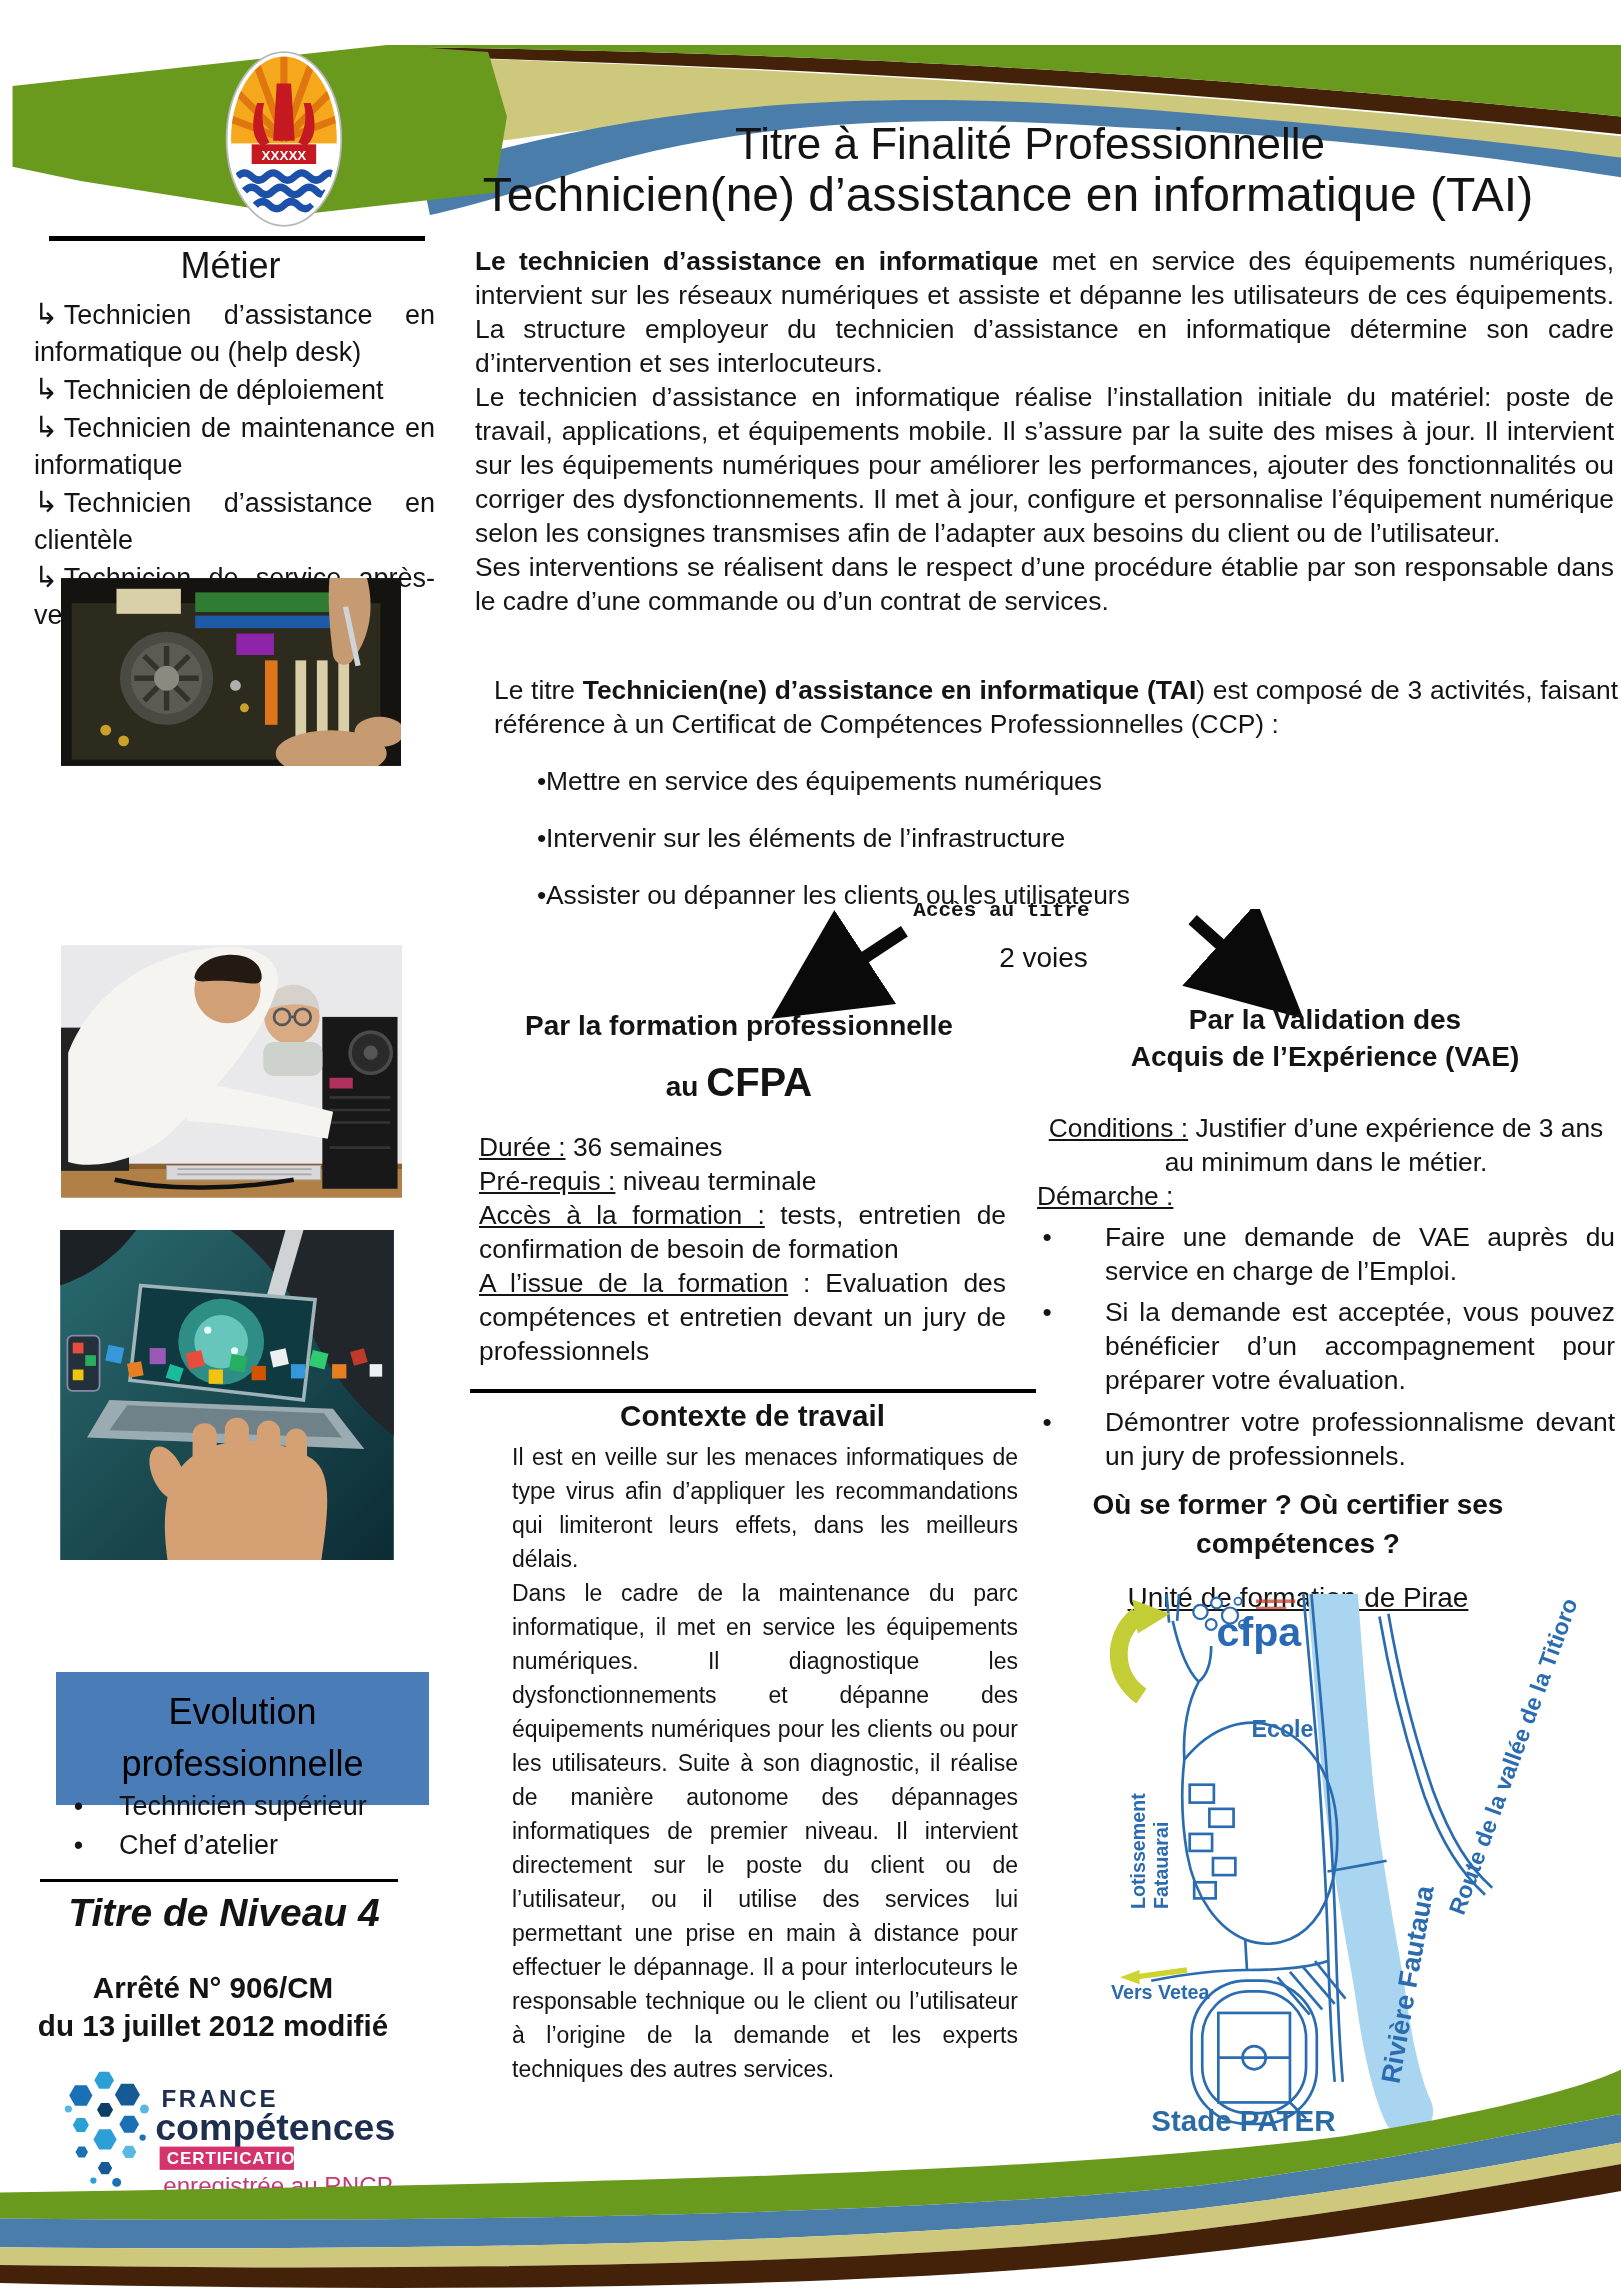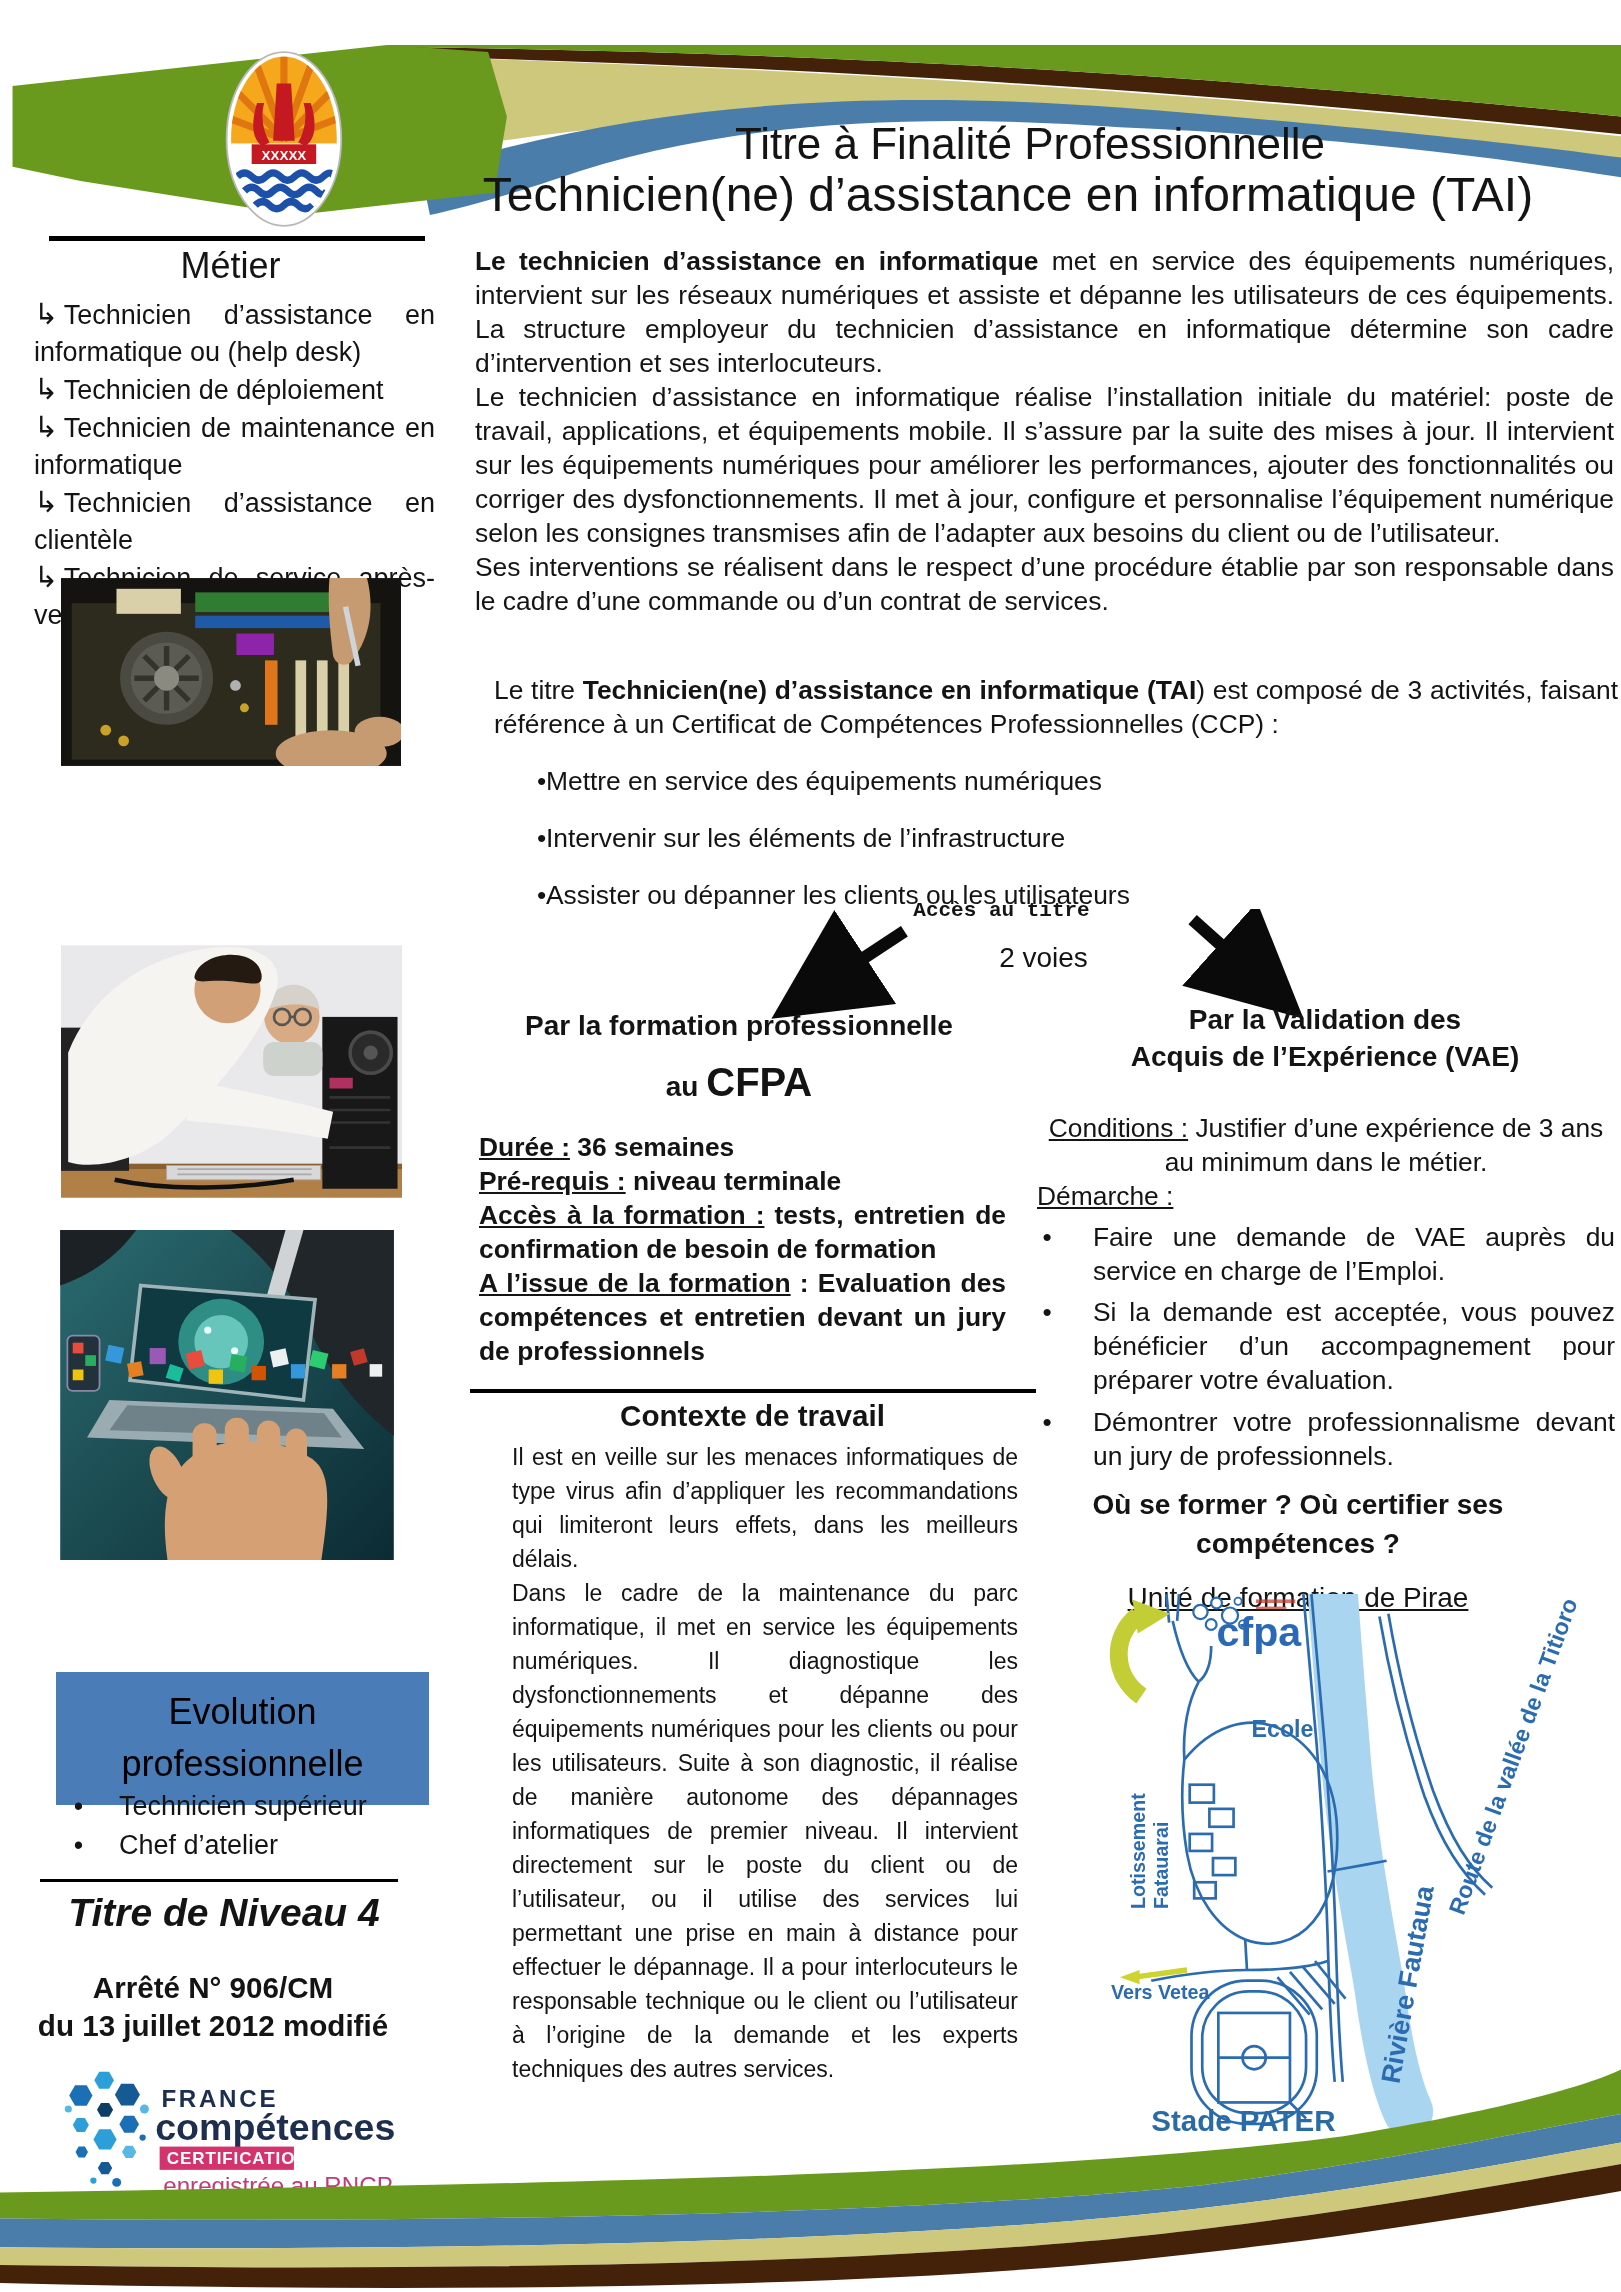--- a/index.html
+++ b/index.html
@@ -13,21 +13,21 @@
   .body-txt{font-size:26.4px;line-height:34px;}
   .body-txt p{margin:0;}
   .metier-list{font-size:27px;line-height:37px;}
   .metier-list p{margin:0;}
   .mbul{padding-right:5.4px;font-size:29px;}
   .brow{display:flex;margin-top:23px;}
   .bdot{width:52px;padding-left:43px;box-sizing:border-box;}
   .btext{flex:1;}
   .srow{display:flex;margin-top:7.2px;}
   .sdot{width:56px;padding-left:5.4px;box-sizing:border-box;}
-  .stext{flex:1;text-align:justify;}
+  .stext{flex:1;text-align:justify;margin-left:12px;}
   .erow{display:flex;font-size:27px;line-height:39px;}
   .edot{width:56px;padding-left:10.7px;box-sizing:border-box;}
   .rule{background:#000;}
   svg text{font-family:"Liberation Sans",sans-serif;}
 </style>
 </head>
 <body>
 
 <div class="page">
 
@@ -284,21 +284,21 @@
   <div class="abs ctr b" style="left:475px;top:1010px;width:528px;font-size:28px;">
     <div>Par la formation professionnelle</div>
     <div style="margin-top:18px;"><span>au </span><span style="font-size:40px;">CFPA</span></div>
   </div>
 
   <div class="abs ctr b" style="left:1043px;top:1001px;width:564px;font-size:28px;line-height:37px;">
     <div>Par la Validation des</div>
     <div>Acquis de l’Expérience (VAE)</div>
   </div>
 
-  <div class="abs body-txt just" style="left:479px;top:1130px;width:527px;font-weight:bold;">
+  <div class="abs body-txt just" style="left:479px;top:1130px;width:527px;">
     <p><span class="u">Durée :</span><span> 36 semaines</span></p>
     <p><span class="u">Pré-requis :</span><span> niveau terminale</span></p>
     <p><span class="u">Accès à la formation :</span><span> tests, entretien de confirmation de besoin de formation</span></p>
     <p><span class="u">A l’issue de la formation</span><span> : Evaluation des compétences et entretien devant un jury de professionnels</span></p>
   </div>
 
   <div class="abs body-txt" style="left:1037px;top:1111px;width:578px;">
     <p class="ctr"><span class="u">Conditions :</span><span> Justifier d’une expérience de 3 ans au minimum dans le métier.</span></p>
     <p><span class="u">Démarche :</span></p>
     <div class="srow">

